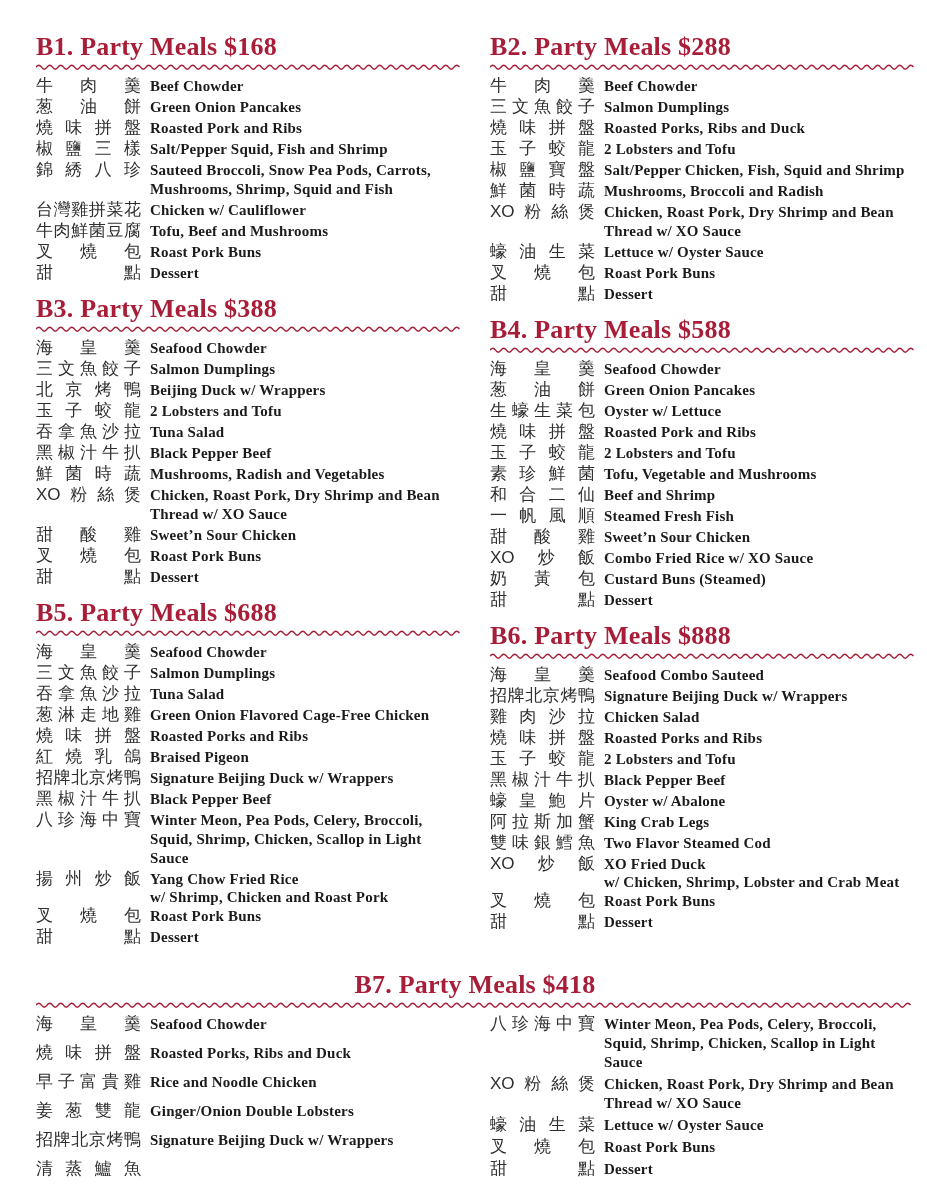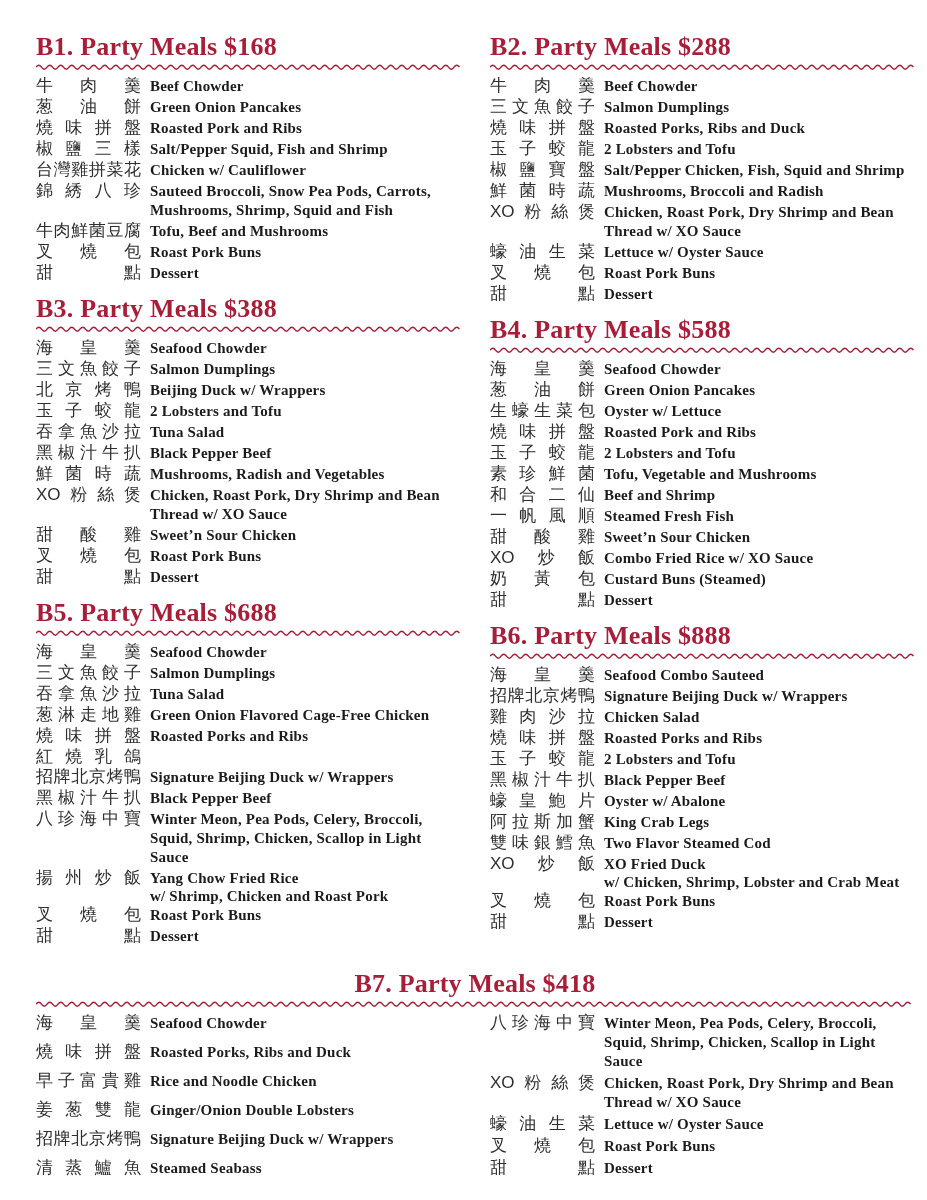--- a/index.html
+++ b/index.html
@@ -68,29 +68,29 @@
                 <span class="en-main">Roasted Pork and Ribs</span>
               </div>
             </div>
             <div class="item">
               <div class="zh">椒鹽三樣</div>
               <div class="en">
                 <span class="en-main">Salt/Pepper Squid, Fish and Shrimp</span>
               </div>
             </div>
             <div class="item">
+              <div class="zh">錦綉八珍</div>
+              <div class="en">
+                <span class="en-main">Sauteed Broccoli, Snow Pea Pods, Carrots, Mushrooms, Shrimp, Squid and Fish</span>
+              </div>
+            </div>
+            <div class="item">
               <div class="zh">台灣雞拼菜花</div>
               <div class="en">
                 <span class="en-main">Chicken w/ Cauliflower</span>
-              </div>
-            </div>
-            <div class="item">
-              <div class="zh">錦綉八珍</div>
-              <div class="en">
-                <span class="en-main">Sauteed Broccoli, Snow Pea Pods, Carrots, Mushrooms, Shrimp, Squid and Fish</span>
               </div>
             </div>
             <div class="item">
               <div class="zh">牛肉鮮菌豆腐</div>
               <div class="en">
                 <span class="en-main">Tofu, Beef and Mushrooms</span>
               </div>
             </div>
             <div class="item">
               <div class="zh">叉燒包</div>
@@ -211,20 +211,23 @@
               </div>
             </div>
             <div class="item">
               <div class="zh">燒味拼盤</div>
               <div class="en">
                 <span class="en-main">Roasted Porks and Ribs</span>
               </div>
             </div>
             <div class="item">
               <div class="zh">紅燒乳鴿</div>
+              <div class="en">
+                <span class="en-main">Braised Pigeon</span>
+              </div>
             </div>
             <div class="item">
               <div class="zh">招牌北京烤鴨</div>
               <div class="en">
                 <span class="en-main">Signature Beijing Duck w/ Wrappers</span>
               </div>
             </div>
             <div class="item">
               <div class="zh">黑椒汁牛扒</div>
               <div class="en">
@@ -524,23 +527,20 @@
               </div>
             </div>
             <div class="item">
               <div class="zh">招牌北京烤鴨</div>
               <div class="en">
                 <span class="en-main">Signature Beijing Duck w/ Wrappers</span>
               </div>
             </div>
             <div class="item">
               <div class="zh">清蒸鱸魚</div>
-              <div class="en">
-                <span class="en-main">Steamed Seabass</span>
-              </div>
             </div>
           </div>
           <div class="b7col right">
             <div class="item">
               <div class="zh">八珍海中寶</div>
               <div class="en">
                 <span class="en-main">Winter Meon, Pea Pods, Celery, Broccoli, Squid, Shrimp, Chicken, Scallop in Light Sauce</span>
               </div>
             </div>
             <div class="item">

